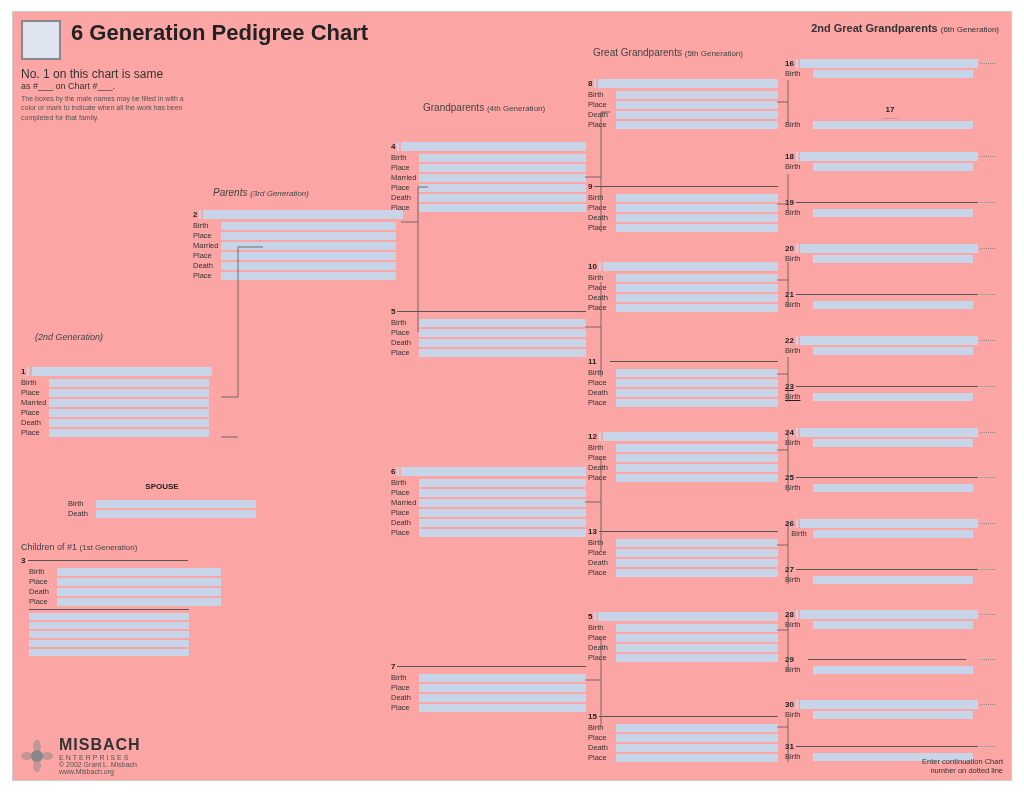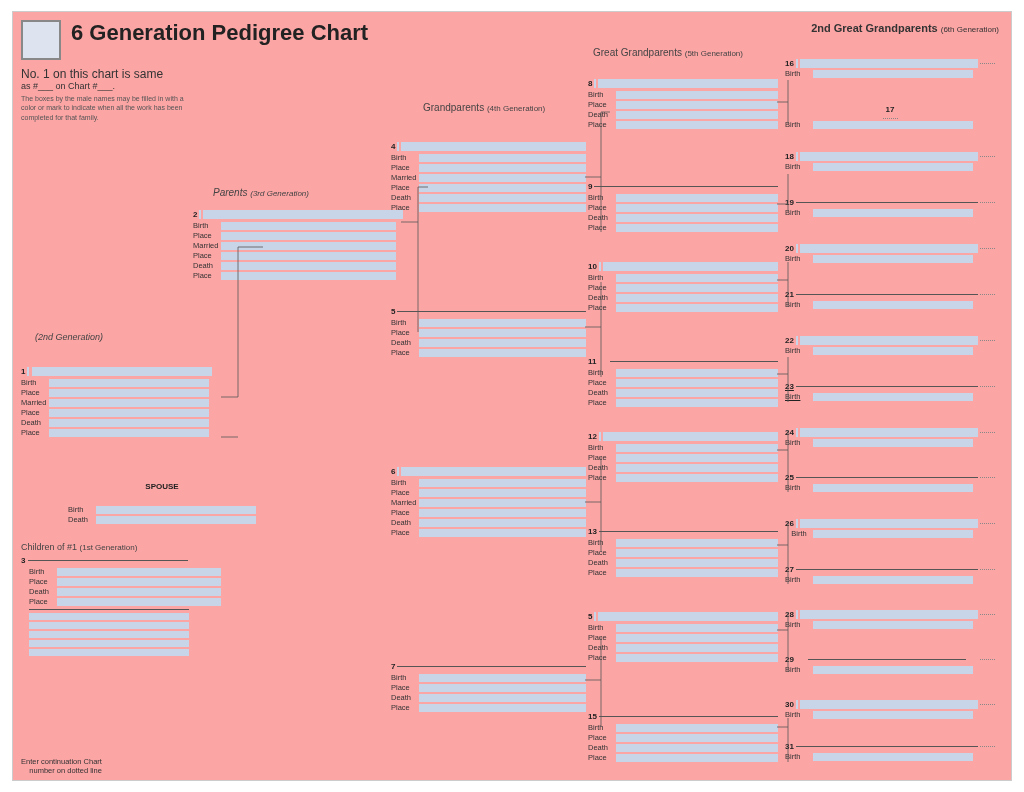--- a/index.html
+++ b/index.html
@@ -131,21 +131,21 @@
       <span class="field-label">Death</span>
       <div class="field-bar" style="max-width:160px;"></div>
     </div>
     <div class="field-line">
       <span class="field-label">Place</span>
       <div class="field-bar" style="max-width:160px;"></div>
     </div>
   </div>
 
   <div style="position:absolute;top:470px;left:55px;">
-    <div style="font-size:8px;font-weight:bold;text-align:center;margin-bottom:14px;">SPOUSE</div>
+    <div style="font-size:8px;font-weight:bold;text-align:center;margin-bottom:8px;">SPOUSE</div>
     <div class="field-line">
       <span class="field-label">Birth</span>
       <div class="field-bar" style="width:160px;"></div>
     </div>
     <div class="field-line">
       <span class="field-label">Death</span>
       <div class="field-bar" style="width:160px;"></div>
     </div>
   </div>
 
@@ -753,19 +753,37 @@
     <line x1="775" y1="418" x2="775" y2="480" stroke="#555" stroke-width="0.8"></line>
     <line x1="764" y1="533" x2="775" y2="533" stroke="#555" stroke-width="0.8"></line>
     <line x1="775" y1="510" x2="775" y2="572" stroke="#555" stroke-width="0.8"></line>
     <line x1="764" y1="618" x2="775" y2="618" stroke="#555" stroke-width="0.8"></line>
     <line x1="775" y1="600" x2="775" y2="660" stroke="#555" stroke-width="0.8"></line>
     <line x1="764" y1="715" x2="775" y2="715" stroke="#555" stroke-width="0.8"></line>
     <line x1="775" y1="706" x2="775" y2="750" stroke="#555" stroke-width="0.8"></line>
   </svg>
 
   <div style="position:absolute;bottom:5px;left:8px;right:8px;display:flex;justify-content:space-between;align-items:flex-end;">
+    <div style="display:flex;align-items:center;gap:6px;">
+      <div style="width:32px;height:32px;">
+        
+        <svg width="32" height="32" viewBox="0 0 32 32">
+          <circle cx="16" cy="16" r="6" fill="#888"></circle>
+          <ellipse cx="16" cy="6" rx="4" ry="6" fill="#888" opacity="0.5"></ellipse>
+          <ellipse cx="16" cy="26" rx="4" ry="6" fill="#888" opacity="0.5"></ellipse>
+          <ellipse cx="6" cy="16" rx="6" ry="4" fill="#888" opacity="0.5"></ellipse>
+          <ellipse cx="26" cy="16" rx="6" ry="4" fill="#888" opacity="0.5"></ellipse>
+        </svg>
+      </div>
+      <div>
+        <div style="font-size:16px;font-weight:900;letter-spacing:1px;color:#333;">MISBACH</div>
+        <div style="font-size:7px;letter-spacing:2px;color:#555;">ENTERPRISES</div>
+        <div style="font-size:7px;color:#555;">© 2002 Grant L. Misbach</div>
+        <div style="font-size:7px;color:#555;">www.Misbach.org</div>
+      </div>
+    </div>
     <div style="text-align:right;">
       <div style="font-size:7.5px;color:#333;">Enter continuation Chart</div>
       <div style="font-size:7.5px;color:#333;">number on dotted line</div>
     </div>
   </div>
 
 </div>
 
 </body></html>

